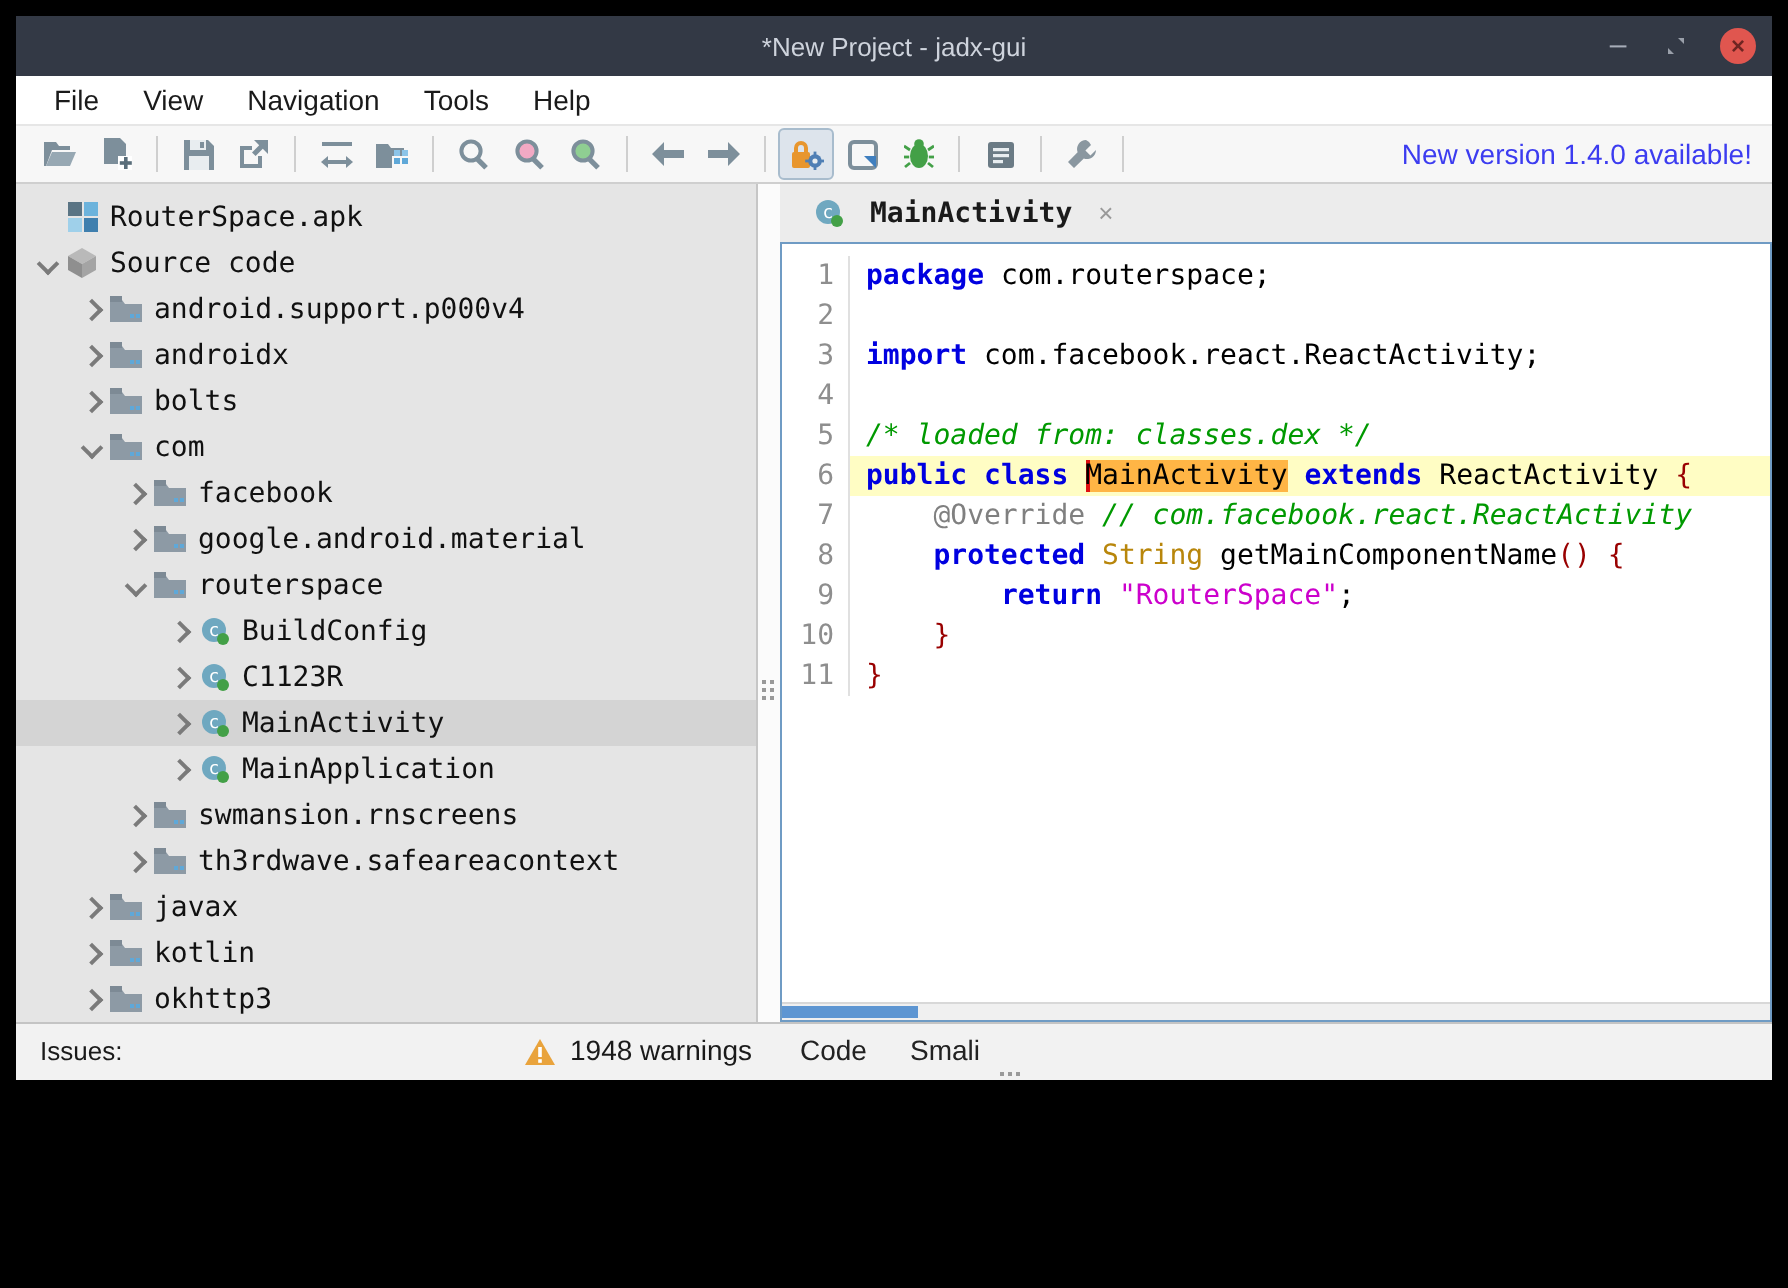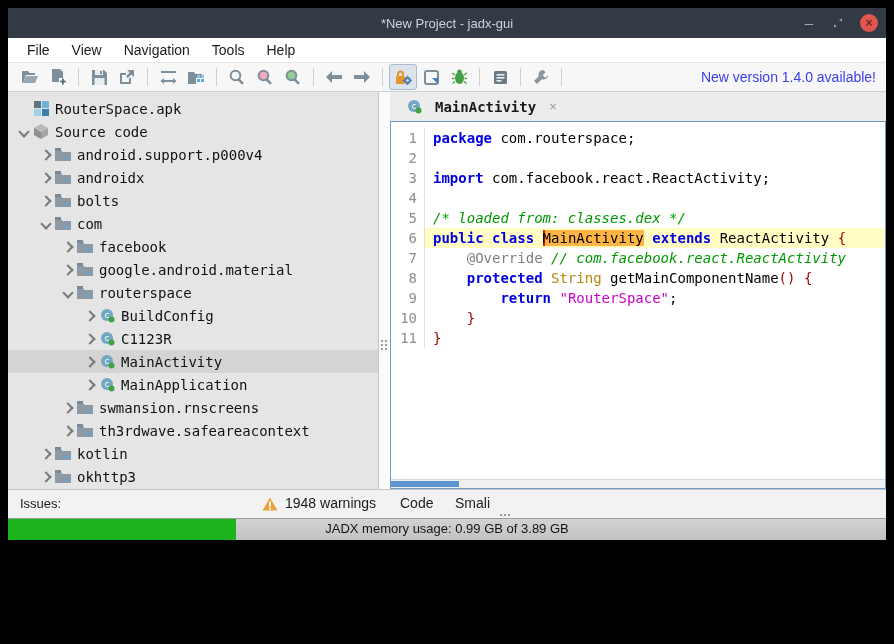--- a/index.html
+++ b/index.html
@@ -479,20 +479,34 @@
             <i></i>
           </span>
           <span class="tree-icon">
             <svg width="16" height="13" viewBox="0 0 16 13">
               <path d="M0 2 h6 l1.5 2 H16 v9 H0 z" fill="#8d9aa5"></path>
               <rect x="0" y="0" width="6" height="3" fill="#7d8a95"></rect>
               <rect x="10" y="9" width="2" height="2" fill="#5fa8d8"></rect>
               <rect x="13" y="9" width="2" height="2" fill="#5fa8d8"></rect>
             </svg>
           </span>
+          <span>javax</span>
+        </div>
+        <div class="tree-row" style="padding-left: 30px;">
+          <span class="chev collapsed">
+            <i></i>
+          </span>
+          <span class="tree-icon">
+            <svg width="16" height="13" viewBox="0 0 16 13">
+              <path d="M0 2 h6 l1.5 2 H16 v9 H0 z" fill="#8d9aa5"></path>
+              <rect x="0" y="0" width="6" height="3" fill="#7d8a95"></rect>
+              <rect x="10" y="9" width="2" height="2" fill="#5fa8d8"></rect>
+              <rect x="13" y="9" width="2" height="2" fill="#5fa8d8"></rect>
+            </svg>
+          </span>
           <span>kotlin</span>
         </div>
         <div class="tree-row" style="padding-left: 30px;">
           <span class="chev collapsed">
             <i></i>
           </span>
           <span class="tree-icon">
             <svg width="16" height="13" viewBox="0 0 16 13">
               <path d="M0 2 h6 l1.5 2 H16 v9 H0 z" fill="#8d9aa5"></path>
               <rect x="0" y="0" width="6" height="3" fill="#7d8a95"></rect>
@@ -636,18 +650,14 @@
     </span>
     <span class="bottom-tab code">Code</span>
     <span class="bottom-tab smali">Smali</span>
     <span class="issues-grip">
         <b></b>
         <b></b>
         <b></b>
       </span>
   </div>
 
-  <div class="status-bar">
-    <div class="progress-fill" id="mem-fill" style="width: 26%;"></div>
-    <div class="status-text">JADX memory usage: 0.99 GB of 3.89 GB</div>
-  </div>
 
 </div>
 
 </body></html>

